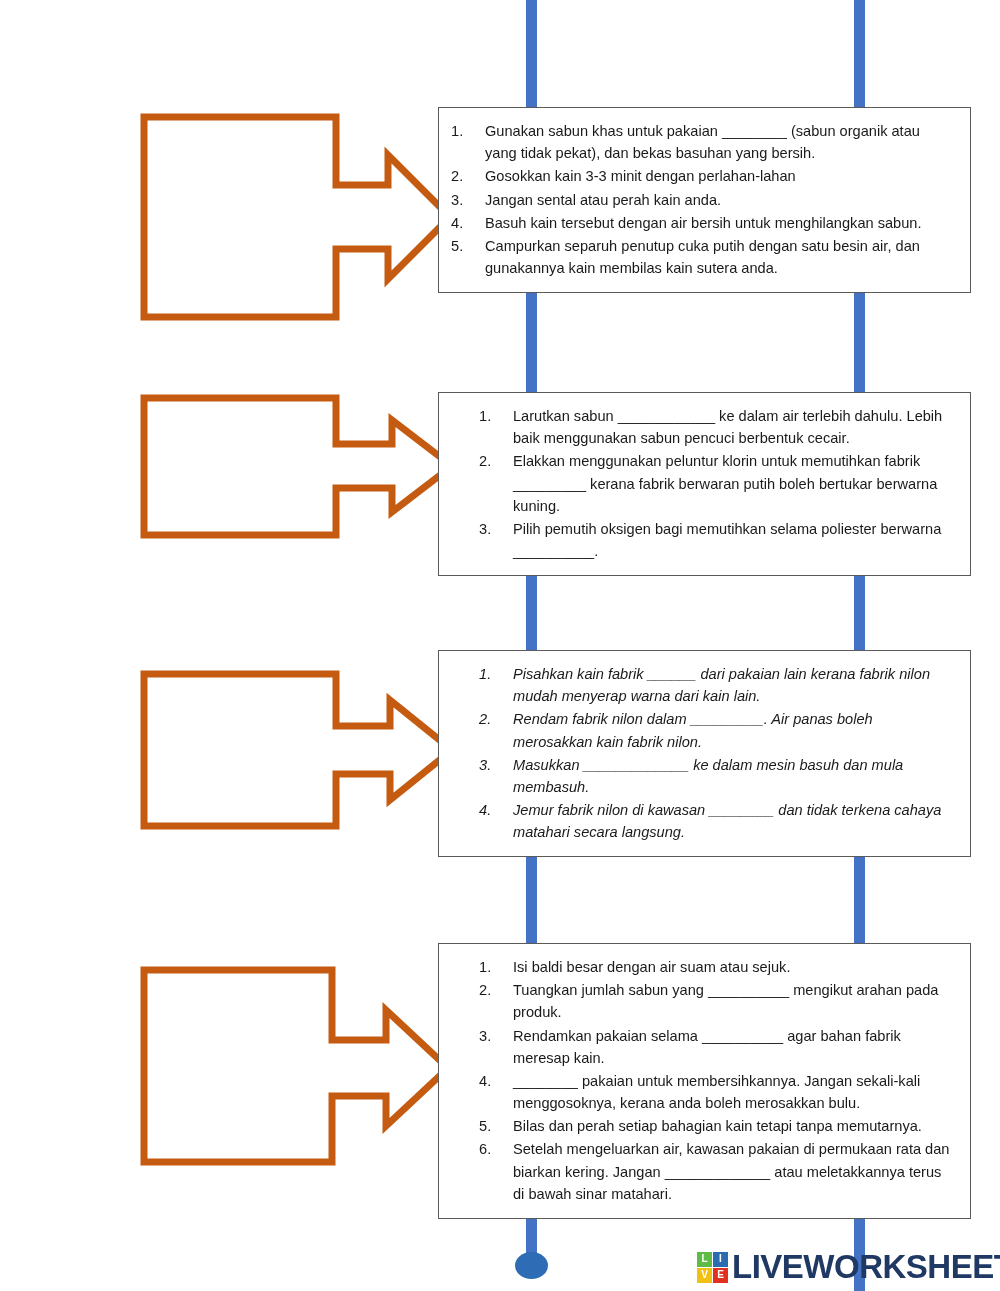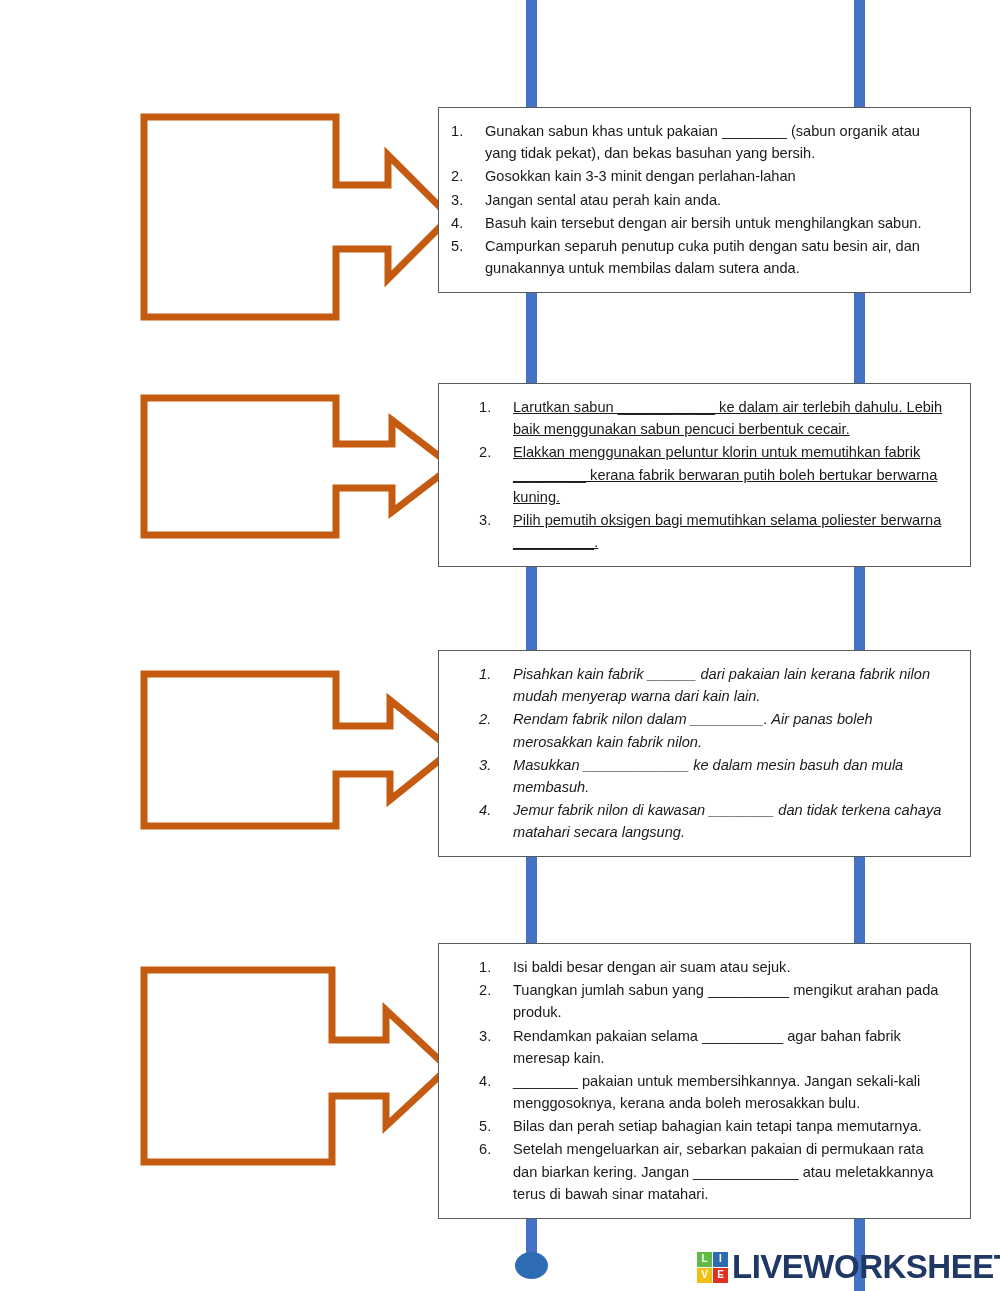--- a/index.html
+++ b/index.html
@@ -58,21 +58,21 @@
   
   .step-box {
     position: absolute;
     left: 438px;
     width: 533px;
     border: 1px solid #5a5a5a;
     background: #ffffff;
     padding: 12px 20px 12px 12px;
   }
   #box-1 { top: 107px; }
-  #box-2 { top: 383px; text-decoration: underline; }
+  #box-2 { top: 392px; }
   #box-3 { top: 650px; font-style: italic; }
   #box-4 { top: 943px; }
 
   .step-box.indented { padding-left: 40px; }
 
   ol.steps {
     list-style: none;
     margin: 0;
     padding: 0;
     counter-reset: stepnum;
@@ -162,21 +162,21 @@
     <path class="arrow-shape" d="M 4 4 L 192 4 L 192 74 L 246 74 L 246 44 L 308 102 L 246 160 L 246 130 L 192 130 L 192 196 L 4 196 Z"></path>
   </svg>
 </div>
 
 <div class="step-box" id="box-1">
   <ol class="steps">
     <li>Gunakan sabun khas untuk pakaian ________ (sabun organik atau yang tidak pekat), dan bekas basuhan yang bersih.</li>
     <li>Gosokkan kain 3-3 minit dengan perlahan-lahan</li>
     <li> Jangan sental atau perah kain anda.</li>
     <li>Basuh kain tersebut dengan air bersih untuk menghilangkan sabun.</li>
-    <li>Campurkan separuh penutup cuka putih dengan satu besin air, dan gunakannya untuk membilas dalam sutera anda.</li>
+    <li>Campurkan separuh penutup cuka putih dengan satu besin air, dan gunakannya kain membilas kain sutera anda.</li>
   </ol>
 </div>
 
 <div class="step-box indented" id="box-2">
   <ol class="steps">
     <li>Larutkan sabun ____________ ke dalam air terlebih dahulu. Lebih baik menggunakan sabun pencuci berbentuk cecair.</li>
     <li> Elakkan menggunakan peluntur klorin untuk memutihkan fabrik _________ kerana fabrik berwaran putih boleh bertukar berwarna kuning.</li>
     <li>Pilih pemutih oksigen bagi memutihkan selama poliester berwarna __________.</li>
   </ol>
 </div>
@@ -190,21 +190,21 @@
   </ol>
 </div>
 
 <div class="step-box indented" id="box-4">
   <ol class="steps">
     <li>Isi baldi besar dengan air suam atau sejuk.</li>
     <li>Tuangkan jumlah sabun yang __________ mengikut arahan pada produk.</li>
     <li> Rendamkan pakaian selama __________ agar bahan fabrik meresap kain.</li>
     <li>________ pakaian untuk membersihkannya. Jangan sekali-kali menggosoknya, kerana anda boleh merosakkan bulu.</li>
     <li>Bilas dan perah setiap bahagian kain tetapi tanpa memutarnya.</li>
-    <li>Setelah mengeluarkan air, sebarkan pakaian di permukaan rata dan biarkan kering. Jangan _____________ atau meletakkannya terus di bawah sinar matahari.</li>
+    <li>Setelah mengeluarkan air, kawasan pakaian di permukaan rata dan biarkan kering. Jangan _____________ atau meletakkannya terus di bawah sinar matahari.</li>
   </ol>
 </div>
 
 <div id="logo">
   <div class="logo-mark">
     <div class="logo-tile t-l">L</div>
     <div class="logo-tile t-i">I</div>
     <div class="logo-tile t-v">V</div>
     <div class="logo-tile t-e">E</div>
   </div>

